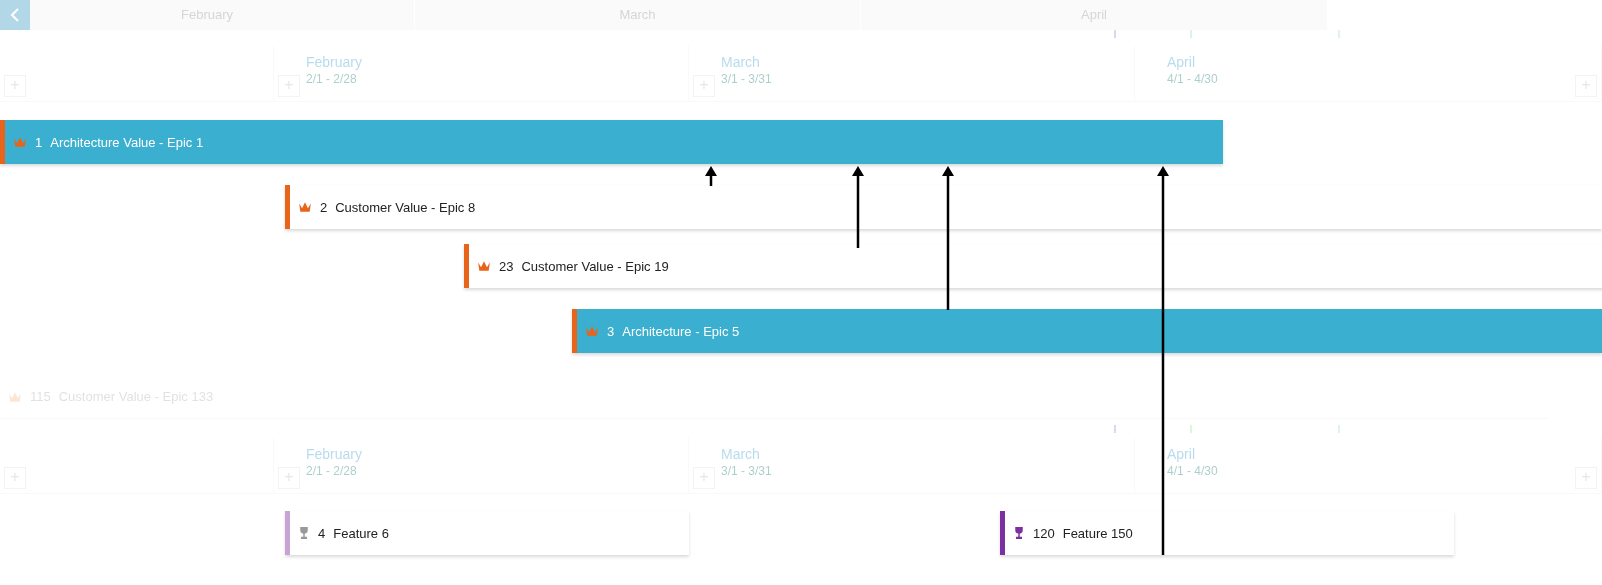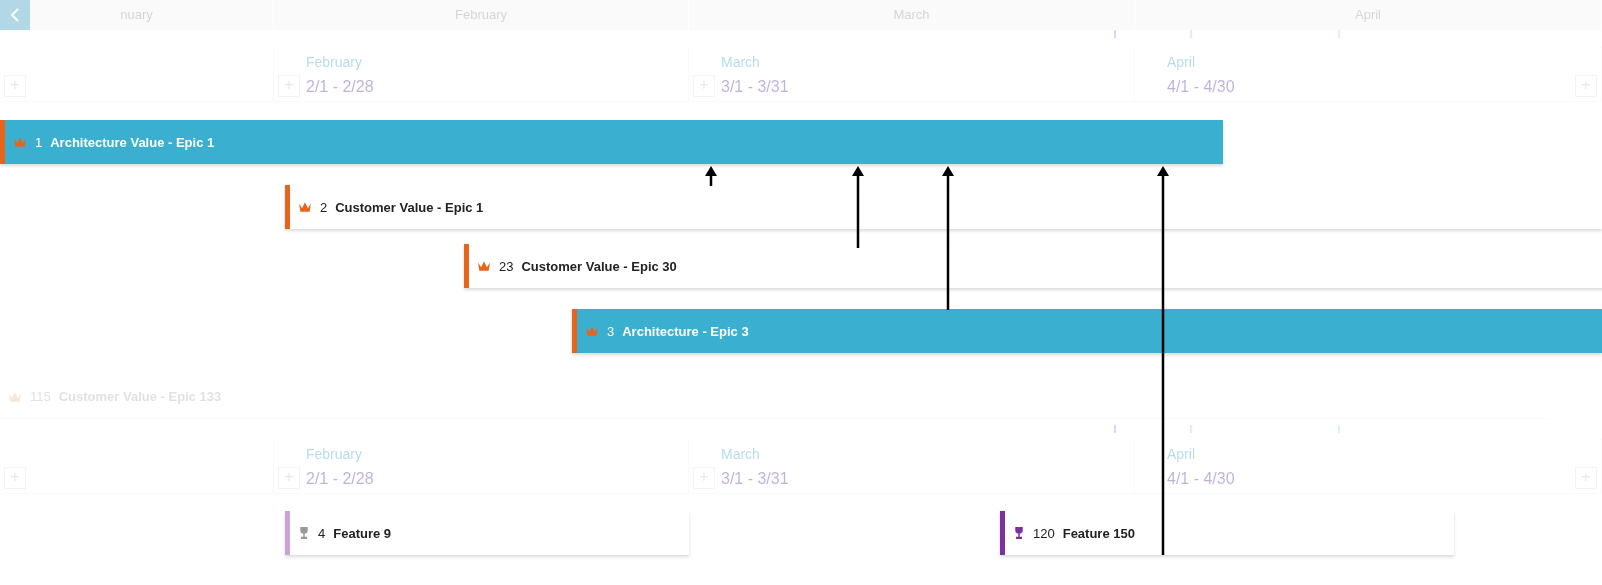--- a/index.html
+++ b/index.html
@@ -55,21 +55,21 @@
     display: flex;
   }
   .sprint-cell {
     position: relative;
     height: 56px;
     border-right: 1px solid #eee;
     border-bottom: 1px solid #eee;
     padding: 8px 0 0 32px;
   }
   .sprint-cell .name { color: #3399cc; font-size: 14px; }
-  .sprint-cell .range { color: #4c1d95; font-size: 16px; margin-top: 8px; }
+  .sprint-cell .range { color: #0f766e; font-size: 12px; margin-top: 2px; }
   .sprint-cell .add-btn {
     position: absolute;
     left: 4px;
     bottom: 4px;
     width: 22px; height: 22px;
     border: 1px solid #ddd;
     background: #fff;
     color: #bbb;
     font-size: 16px;
     line-height: 18px;
@@ -95,21 +95,21 @@
     height: 100%;
     flex-shrink: 0;
   }
   .bar .content {
     display: flex;
     align-items: center;
     gap: 8px;
     padding-left: 8px;
   }
   .bar .id { font-weight: 400; }
-  .bar .title { font-weight: 700; }
+  .bar .title { font-weight: 400; }
 
   .epic-blue { background: #3aafcf; color: #fff; }
   .epic-white { background: #fff; color: #222; }
   .feature-white { background: #fff; color: #222; }
 
   .crown-icon {
     width: 14px; height: 12px;
   }
   .trophy-icon {
     width: 12px; height: 14px;
@@ -141,21 +141,20 @@
 
   .translucent-bar .id,
   .translucent-bar .title { color: #aaa; }
 </style>
 </head>
 <body>
 
 <div class="faded">
 
   <div class="month-header">
-    <div class="month-cell" style="width:274px"><span>nuary</span></div>
     <div class="month-cell" style="width:415px"><span>February</span></div>
     <div class="month-cell" style="width:446px"><span>March</span></div>
     <div class="month-cell" style="width:467px"><span>April</span></div>
   </div>
 
   <div class="ticks" style="top:30px">
     <div class="tick" style="left:1114px;background:#b080d0"></div>
     <div class="tick" style="left:1190px;background:#a3e0a3"></div>
     <div class="tick" style="left:1338px;background:#9fd8e8"></div>
   </div>
@@ -237,54 +236,54 @@
   </div>
 </div>
 
 <div class="bar epic-white" style="left:285px;width:1317px;top:185px">
   <div class="stripe" style="background:#e8641b"></div>
   <div class="content">
     <svg class="crown-icon" viewBox="0 0 24 20">
       <path fill="#e8641b" d="M2 4 L7 12 L12 2 L17 12 L22 4 L20 18 L4 18 Z"></path>
     </svg>
     <span class="id">2</span>
-    <span class="title">Customer Value - Epic 1</span>
+    <span class="title">Customer Value - Epic 8</span>
   </div>
 </div>
 
 <div class="bar epic-white" style="left:464px;width:1304px;top:244px">
   <div class="stripe" style="background:#e8641b"></div>
   <div class="content">
     <svg class="crown-icon" viewBox="0 0 24 20">
       <path fill="#e8641b" d="M2 4 L7 12 L12 2 L17 12 L22 4 L20 18 L4 18 Z"></path>
     </svg>
     <span class="id">23</span>
-    <span class="title">Customer Value - Epic 30</span>
+    <span class="title">Customer Value - Epic 19</span>
   </div>
 </div>
 
 <div class="bar epic-blue" style="left:572px;width:1030px;top:309px">
   <div class="stripe" style="background:#e8641b"></div>
   <div class="content">
     <svg class="crown-icon" viewBox="0 0 24 20">
       <path fill="#e8641b" d="M2 4 L7 12 L12 2 L17 12 L22 4 L20 18 L4 18 Z"></path>
     </svg>
     <span class="id">3</span>
-    <span class="title">Architecture - Epic 3</span>
+    <span class="title">Architecture - Epic 5</span>
   </div>
 </div>
 
 <div class="bar feature-white" style="left:285px;width:404px;top:511px">
   <div class="stripe" style="background:#c9a3d6"></div>
   <div class="content">
     <svg class="trophy-icon" viewBox="0 0 16 18">
       <path fill="#999" d="M3 1 H13 V5 A5 5 0 0 1 8 10 A5 5 0 0 1 3 5 Z M7 10 H9 V14 H7 Z M4 14 H12 V17 H4 Z"></path>
     </svg>
     <span class="id">4</span>
-    <span class="title">Feature 9</span>
+    <span class="title">Feature 6</span>
   </div>
 </div>
 
 <div class="bar feature-white" style="left:1000px;width:454px;top:511px">
   <div class="stripe" style="background:#7b2fa0"></div>
   <div class="content">
     <svg class="trophy-icon" viewBox="0 0 16 18">
       <path fill="#7b2fa0" d="M3 1 H13 V5 A5 5 0 0 1 8 10 A5 5 0 0 1 3 5 Z M7 10 H9 V14 H7 Z M4 14 H12 V17 H4 Z"></path>
     </svg>
     <span class="id">120</span>

